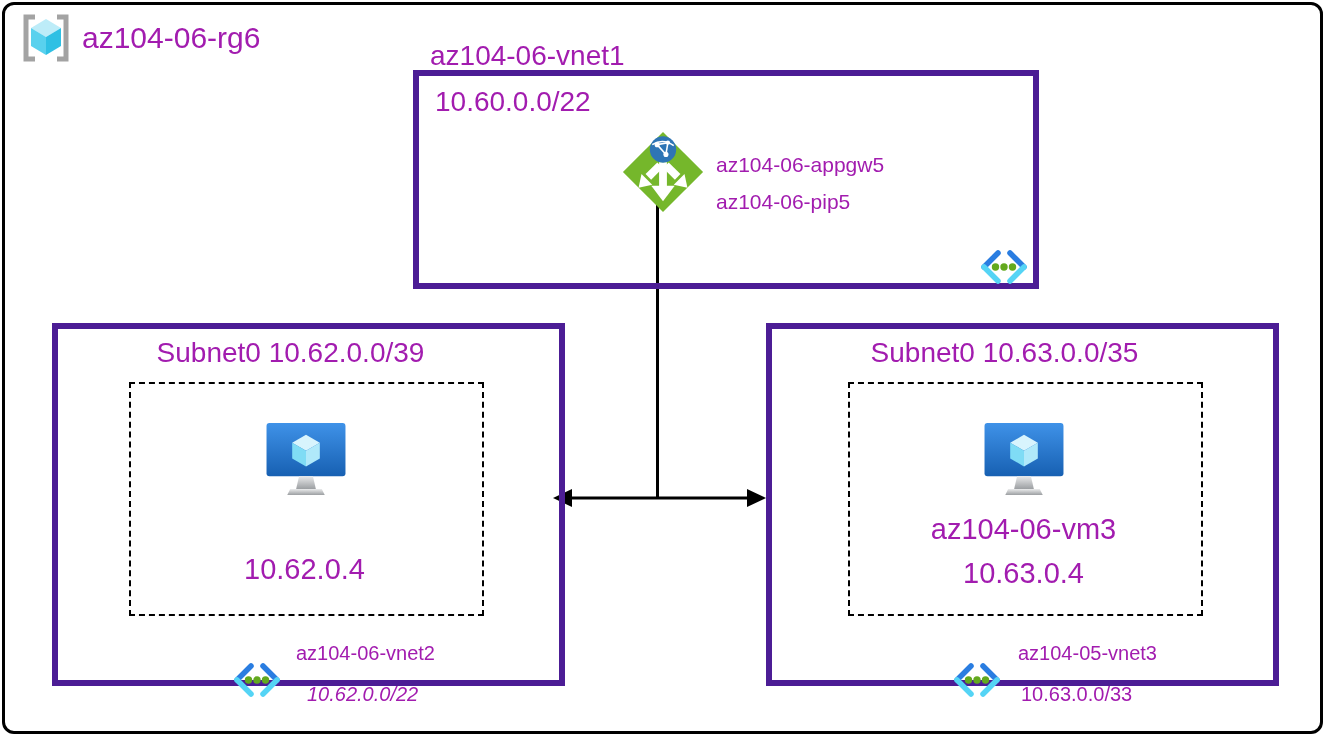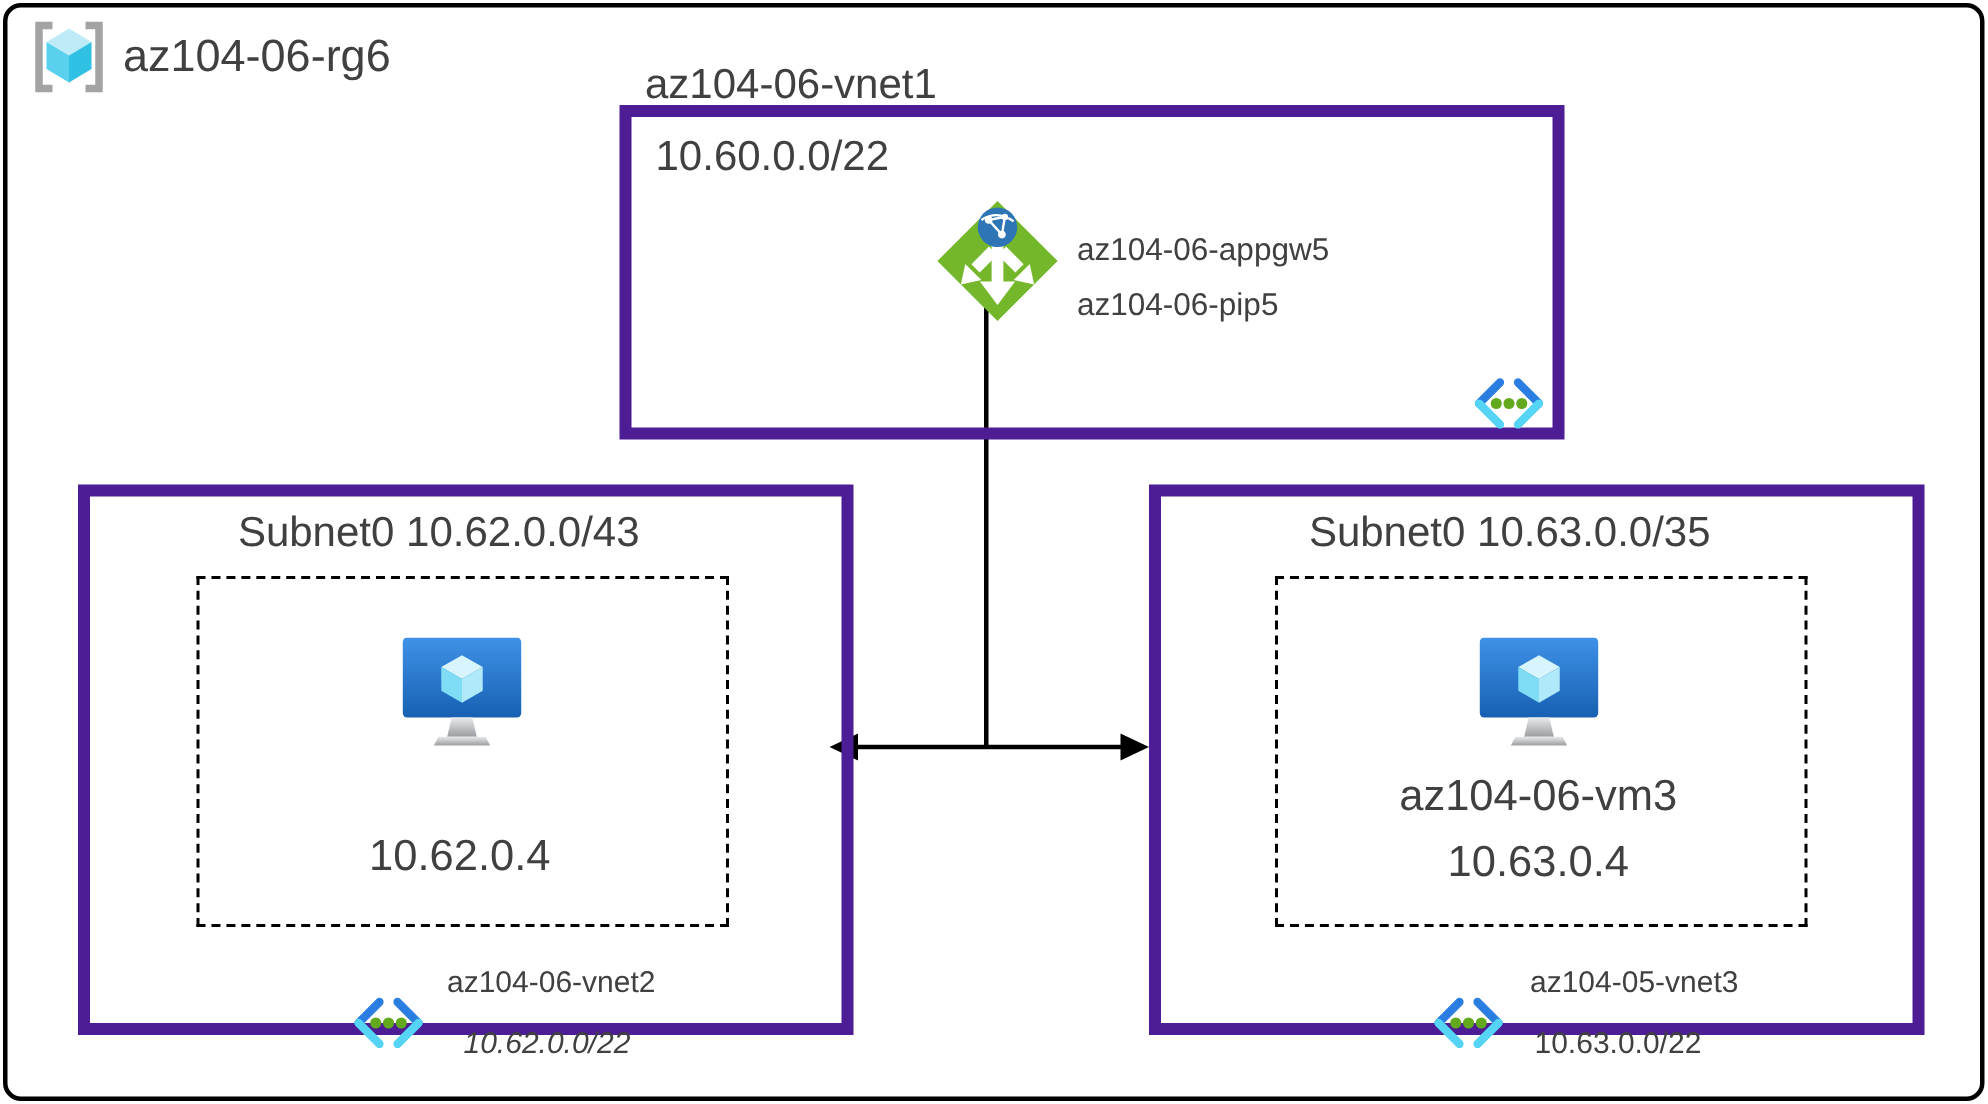--- a/index.html
+++ b/index.html
@@ -1,26 +1,26 @@
 <!DOCTYPE html>
 <html><head>
 <meta charset="utf-8">
 <style>
   html,body{margin:0;padding:0;background:#fff;}
   .canvas{
     position:relative; width:1325px; height:736px; background:#ffffff;
-    font-family:"Liberation Sans", sans-serif; color:#404040; overflow:hidden;
+    font-family:"Liberation Sans", sans-serif; color:#a21caf; overflow:hidden;
   }
   .frame{position:absolute; inset:2px; border:3px solid #000; border-radius:12px; pointer-events:none;}
   .connectors{position:absolute; left:0; top:0; width:1325px; height:736px;}
 
   .rg-header{position:absolute; left:20px; top:13px; display:flex; align-items:center; gap:10px;}
   .rg-name{font-size:30px;}
 
-  .box{position:absolute; border:8px solid #4c1d95;}
+  .box{position:absolute; border:6px solid #4c1d95;}
   .vnet1-title{position:absolute; left:430px; top:40px; font-size:28px; white-space:nowrap;}
   .vnet1-box{left:413px; top:70px; width:614px; height:207px;}
   .vnet1-cidr{position:absolute; left:16px; top:10px; font-size:28px; white-space:nowrap;}
   .appgw-icon{position:absolute; left:201px; top:53px;}
   .appgw-labels{position:absolute; left:297px; top:70px; font-size:21px; line-height:37px; white-space:nowrap;}
   .corner-vnet-icon{position:absolute; left:560px; top:172px;}
 
   .left-box{left:52px; top:323px; width:501px; height:351px;}
   .right-box{left:766px; top:323px; width:501px; height:351px;}
   .subnet-title{position:absolute; left:0; right:0; top:8px; text-align:center; font-size:28px; padding-right:36px; white-space:nowrap;}
@@ -106,21 +106,21 @@
         <path d="M31 5 L45 19" stroke="#2a7de1"></path>
         <path d="M45 19 L31 33" stroke="#55d4f5"></path>
       </g>
       <circle cx="16.5" cy="19" r="3.7" fill="#63a91e"></circle>
       <circle cx="25" cy="19" r="3.7" fill="#63a91e"></circle>
       <circle cx="33.5" cy="19" r="3.7" fill="#63a91e"></circle>
     </svg>
   </div>
 
   <div class="box left-box">
-    <div class="subnet-title">Subnet0 10.62.0.0/43</div>
+    <div class="subnet-title">Subnet0 10.62.0.0/39</div>
     <div class="dashed"></div>
 
     <svg class="vm-icon" width="80" height="75" viewBox="0 0 80 76">
       <defs>
         <linearGradient id="vmg1" x1="0" y1="0" x2="0" y2="1">
           <stop offset="0" stop-color="#3f92e8"></stop>
             <stop offset="1" stop-color="#1760b2"></stop>
         </linearGradient>
         <linearGradient id="vms1" x1="0" y1="0" x2="0" y2="1">
           <stop offset="0" stop-color="#e9eaeb"></stop>
@@ -183,15 +183,15 @@
         <path d="M19 5 L5 19" stroke="#2a7de1"></path>
         <path d="M5 19 L19 33" stroke="#55d4f5"></path>
         <path d="M31 5 L45 19" stroke="#2a7de1"></path>
         <path d="M45 19 L31 33" stroke="#55d4f5"></path>
       </g>
       <circle cx="16.5" cy="19" r="3.7" fill="#63a91e"></circle>
       <circle cx="25" cy="19" r="3.7" fill="#63a91e"></circle>
       <circle cx="33.5" cy="19" r="3.7" fill="#63a91e"></circle>
     </svg>
     <div class="vnet-name">az104-05-vnet3</div>
-    <div class="vnet-cidr">10.63.0.0/22</div>
+    <div class="vnet-cidr">10.63.0.0/33</div>
   </div>
 </div>
 
 </body></html>

